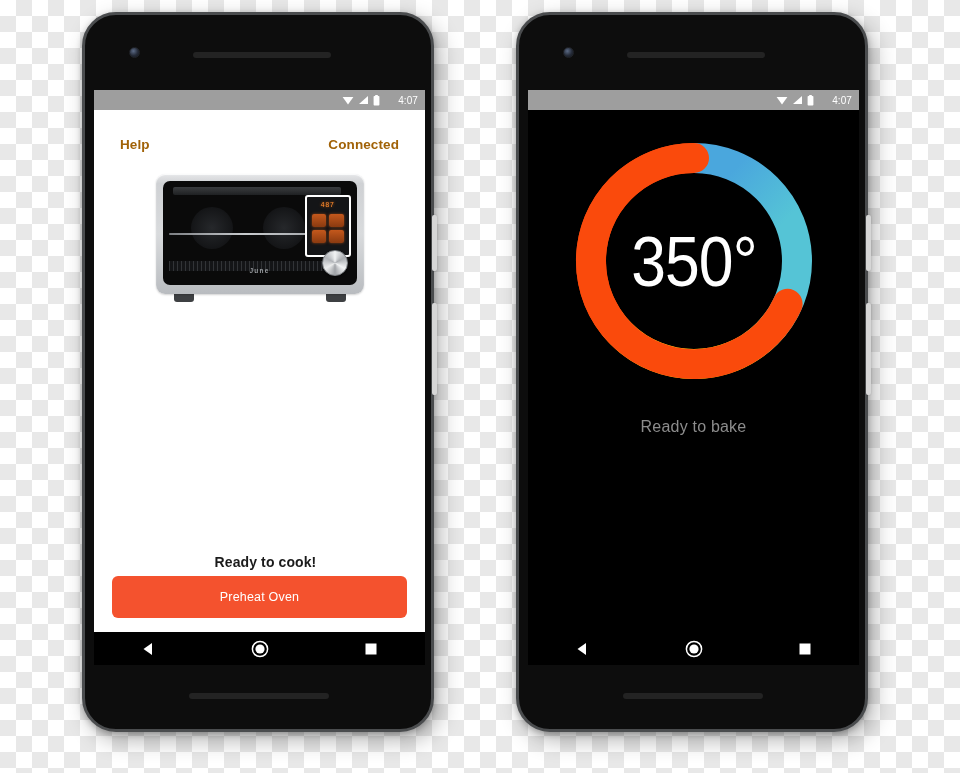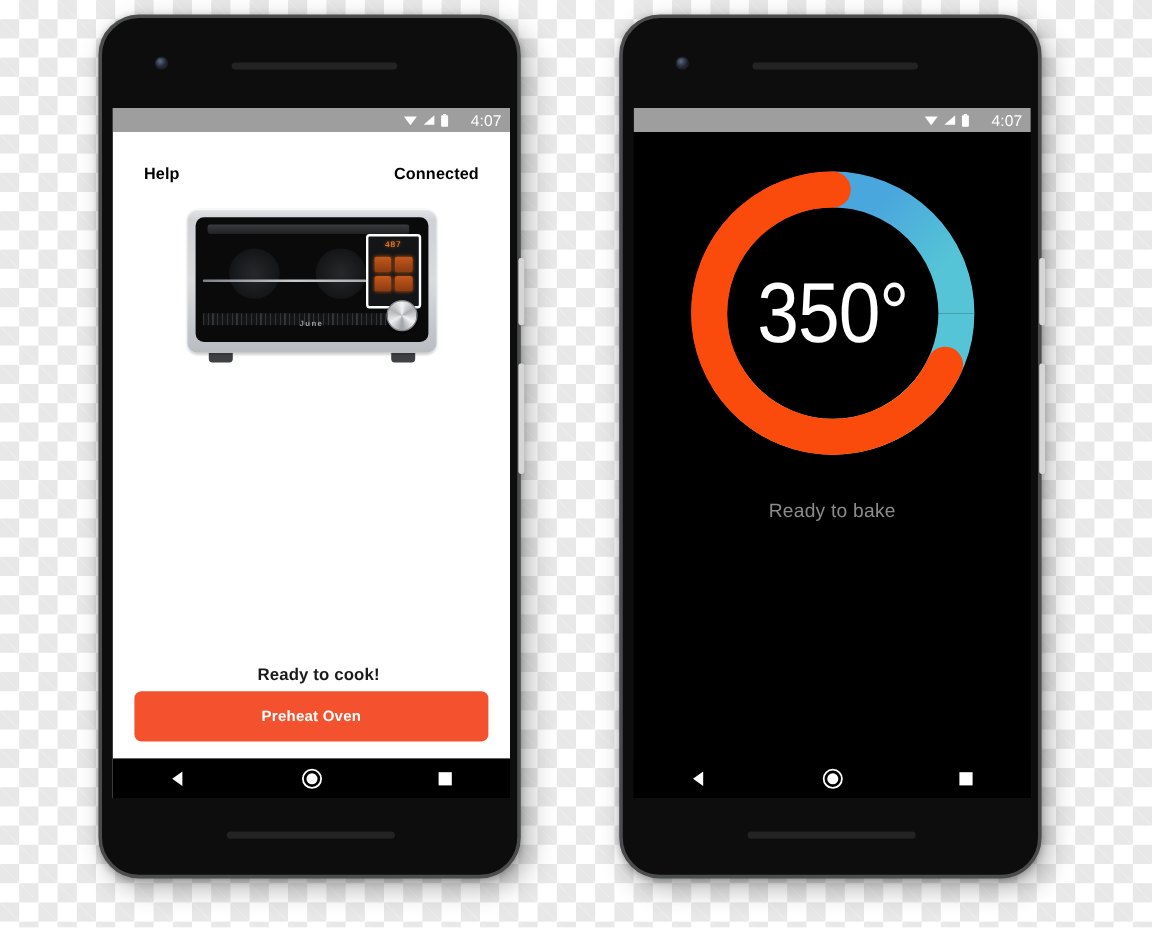--- a/index.html
+++ b/index.html
@@ -94,42 +94,42 @@
     display: flex;
     align-items: center;
     justify-content: flex-end;
     padding-right: 7px;
     gap: 4px;
   }
   .status-bar.dark-bar { background: #9e9e9e; }
   .status-icon { display: block; }
   .status-time {
     color: #ffffff;
-    font-size: 13px;
+    font-size: 10px;
     font-family: "Liberation Sans", sans-serif;
     letter-spacing: 0.1px;
     margin-left: 14px;
   }
 
   
   .app-body {
     flex: 1 1 auto;
     position: relative;
     display: flex;
     flex-direction: column;
   }
 
   
   .header-row {
     display: flex;
     justify-content: space-between;
     padding: 27px 26px 0 26px;
   }
   .header-link {
-    color: #000000;
+    color: #a16207;
     font-size: 13.5px;
     font-weight: 600;
     letter-spacing: 0.1px;
     cursor: pointer;
   }
 
   
   .oven-wrap {
     flex: 1 1 auto;
     display: flex;
@@ -272,21 +272,21 @@
     margin-top: auto;
   }
   .cta-button {
     width: 100%;
     height: 42px;
     border: none;
     border-radius: 6px;
     background: #f4522e;
     color: #ffffff;
     font-size: 12.5px;
-    font-weight: 700;
+    font-weight: 400;
     letter-spacing: 0.2px;
     font-family: "Liberation Sans", sans-serif;
     cursor: pointer;
   }
 
   
   .nav-bar {
     height: 33px;
     flex: 0 0 33px;
     background: #000000;

